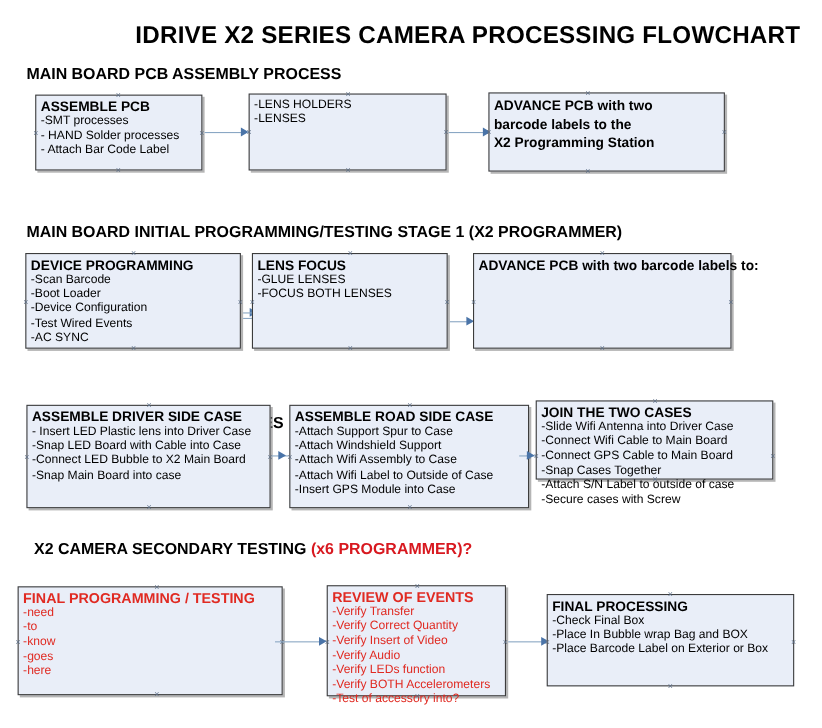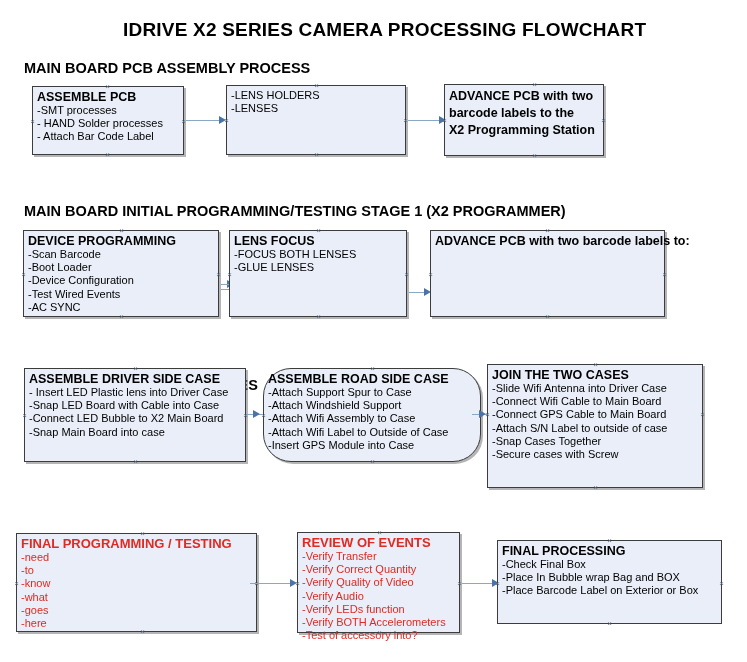--- a/index.html
+++ b/index.html
@@ -9,21 +9,21 @@
     font-family:"Liberation Sans", sans-serif;
     position:relative;
     overflow:hidden;
     color:#000;
   }
   #canvas{position:absolute;left:0;top:0;width:747px;height:662px;}
 
   .title{
     position:absolute;
     font-weight:bold;
-    font-size:19px;
+    font-size:22px;
     letter-spacing:0.2px;
     white-space:nowrap;
   }
   .section-head{
     position:absolute;
     font-weight:bold;
     font-size:14.5px;
     white-space:nowrap;
   }
   .section-head .accent{color:#d81920;}
@@ -120,21 +120,21 @@
     </div>
     <span class="handle" style="left:86px;top:-4px;"></span>
     <span class="handle" style="left:86px;bottom:-4px;"></span>
     <span class="handle" style="left:-4px;top:31px;"></span>
     <span class="handle" style="right:-4px;top:31px;"></span>
   </div>
 
   <div class="conn" style="left:408px;top:120px;width:33px;"></div>
   <div class="arrow" style="left:439px;top:116px;"></div>
 
-  <div class="node" style="left:444px;top:84px;width:160px;height:72px;">
+  <div class="node" style="left:444px;top:84px;width:215px;height:72px;">
     <div class="inner para">
       <div>ADVANCE PCB with two</div>
       <div>barcode labels to the</div>
       <div> X2 Programming Station</div>
     </div>
     <span class="handle" style="left:86px;top:-4px;"></span>
     <span class="handle" style="left:86px;bottom:-4px;"></span>
     <span class="handle" style="left:-4px;top:32px;"></span>
     <span class="handle" style="right:-4px;top:32px;"></span>
   </div>
@@ -159,22 +159,22 @@
   </div>
 
   <div class="conn" style="left:221px;top:289px;width:28px;"></div>
   <div class="arrow" style="left:227px;top:280px;"></div>
   <div class="conn" style="left:221px;top:284px;width:12px;"></div>
 
   <div class="node" style="left:229px;top:230px;width:178px;height:87px;">
     <div class="inner">
       <div class="nhead">LENS FOCUS</div>
       <div class="nlist">
+        <div>-GLUE LENSES</div>
         <div>-FOCUS BOTH LENSES</div>
-        <div>-GLUE LENSES</div>
       </div>
     </div>
     <span class="handle" style="left:85px;top:-4px;"></span>
     <span class="handle" style="left:85px;bottom:-4px;"></span>
     <span class="handle" style="left:-4px;top:40px;"></span>
     <span class="handle" style="right:-4px;top:40px;"></span>
   </div>
 
   <div class="conn" style="left:409px;top:292px;width:18px;"></div>
   <div class="arrow" style="left:424px;top:288px;"></div>
@@ -203,87 +203,89 @@
     </div>
     <span class="handle" style="left:107px;top:-4px;"></span>
     <span class="handle" style="left:107px;bottom:-4px;"></span>
     <span class="handle" style="left:-4px;top:43px;"></span>
     <span class="handle" style="right:-4px;top:43px;"></span>
   </div>
 
   <div class="conn" style="left:247px;top:414px;width:15px;"></div>
   <div class="arrow" style="left:253px;top:410px;"></div>
 
-  <div class="node" style="left:263px;top:368px;width:218px;height:94px;border-radius:28px;">
+  <div class="node" style="left:263px;top:368px;width:218px;height:94px;">
     <div class="inner">
       <div class="nhead">ASSEMBLE ROAD SIDE CASE</div>
       <div class="nlist">
         <div>-Attach Support Spur to Case</div>
         <div>-Attach Windshield Support</div>
         <div>-Attach Wifi Assembly to Case</div>
         <div>-Attach Wifi Label to Outside of Case</div>
         <div>-Insert GPS Module into Case</div>
       </div>
     </div>
     <span class="handle" style="left:105px;top:-4px;"></span>
     <span class="handle" style="left:105px;bottom:-4px;"></span>
     <span class="handle" style="left:-4px;top:43px;"></span>
     <span class="handle" style="right:-4px;top:43px;"></span>
   </div>
 
   <div class="conn" style="left:472px;top:414px;width:18px;"></div>
   <div class="arrow" style="left:479px;top:410px;"></div>
 
-  <div class="node" style="left:487px;top:364px;width:216px;height:124px;">
+  <div class="node" style="left:487px;top:364px;width:216px;height:72px;">
     <div class="inner">
       <div class="nhead">JOIN THE TWO CASES</div>
       <div class="nlist">
         <div>-Slide Wifi Antenna into Driver Case</div>
         <div>-Connect Wifi Cable to Main Board</div>
         <div>-Connect GPS Cable to Main Board</div>
+        <div>-Snap Cases Together</div>
         <div>-Attach S/N Label to outside of case</div>
-        <div>-Snap Cases Together</div>
         <div>-Secure cases with Screw</div>
       </div>
     </div>
     <span class="handle" style="left:104px;top:-4px;"></span>
     <span class="handle" style="left:104px;bottom:-4px;"></span>
     <span class="handle" style="left:-4px;top:46px;"></span>
     <span class="handle" style="right:-4px;top:46px;"></span>
   </div>
 
+  <div class="section-head" style="left:31px;top:492px;">
+    <span>X2 CAMERA SECONDARY TESTING </span><span class="accent">(x6 PROGRAMMER)?</span>
+  </div>
 
   <div class="node red" style="left:16px;top:533px;width:241px;height:99px;">
     <div class="inner">
       <div class="nhead">FINAL PROGRAMMING / TESTING</div>
       <div class="nlist">
         <div>-need</div>
         <div>-to</div>
         <div>-know</div>
-        <div>-what</div>
         <div>-goes</div>
         <div>-here</div>
       </div>
     </div>
     <span class="handle" style="left:122px;top:-4px;"></span>
     <span class="handle" style="left:122px;bottom:-4px;"></span>
     <span class="handle" style="left:-4px;top:46px;"></span>
     <span class="handle" style="right:-4px;top:46px;"></span>
   </div>
 
   <div class="conn" style="left:250px;top:583px;width:44px;"></div>
   <div class="arrow" style="left:290px;top:579px;"></div>
 
   <div class="node red" style="left:297px;top:532px;width:163px;height:101px;">
     <div class="inner">
       <div class="nhead">REVIEW OF EVENTS</div>
       <div class="nlist">
         <div>-Verify Transfer</div>
         <div>-Verify Correct Quantity</div>
-        <div>-Verify Quality of Video</div>
+        <div>-Verify Insert of Video</div>
         <div>-Verify Audio</div>
         <div>-Verify LEDs function</div>
         <div>-Verify BOTH Accelerometers</div>
         <div>-Test of accessory into?</div>
       </div>
     </div>
     <span class="handle" style="left:78px;top:-4px;"></span>
     <span class="handle" style="left:78px;bottom:-4px;"></span>
     <span class="handle" style="left:-4px;top:47px;"></span>
     <span class="handle" style="right:-4px;top:47px;"></span>

